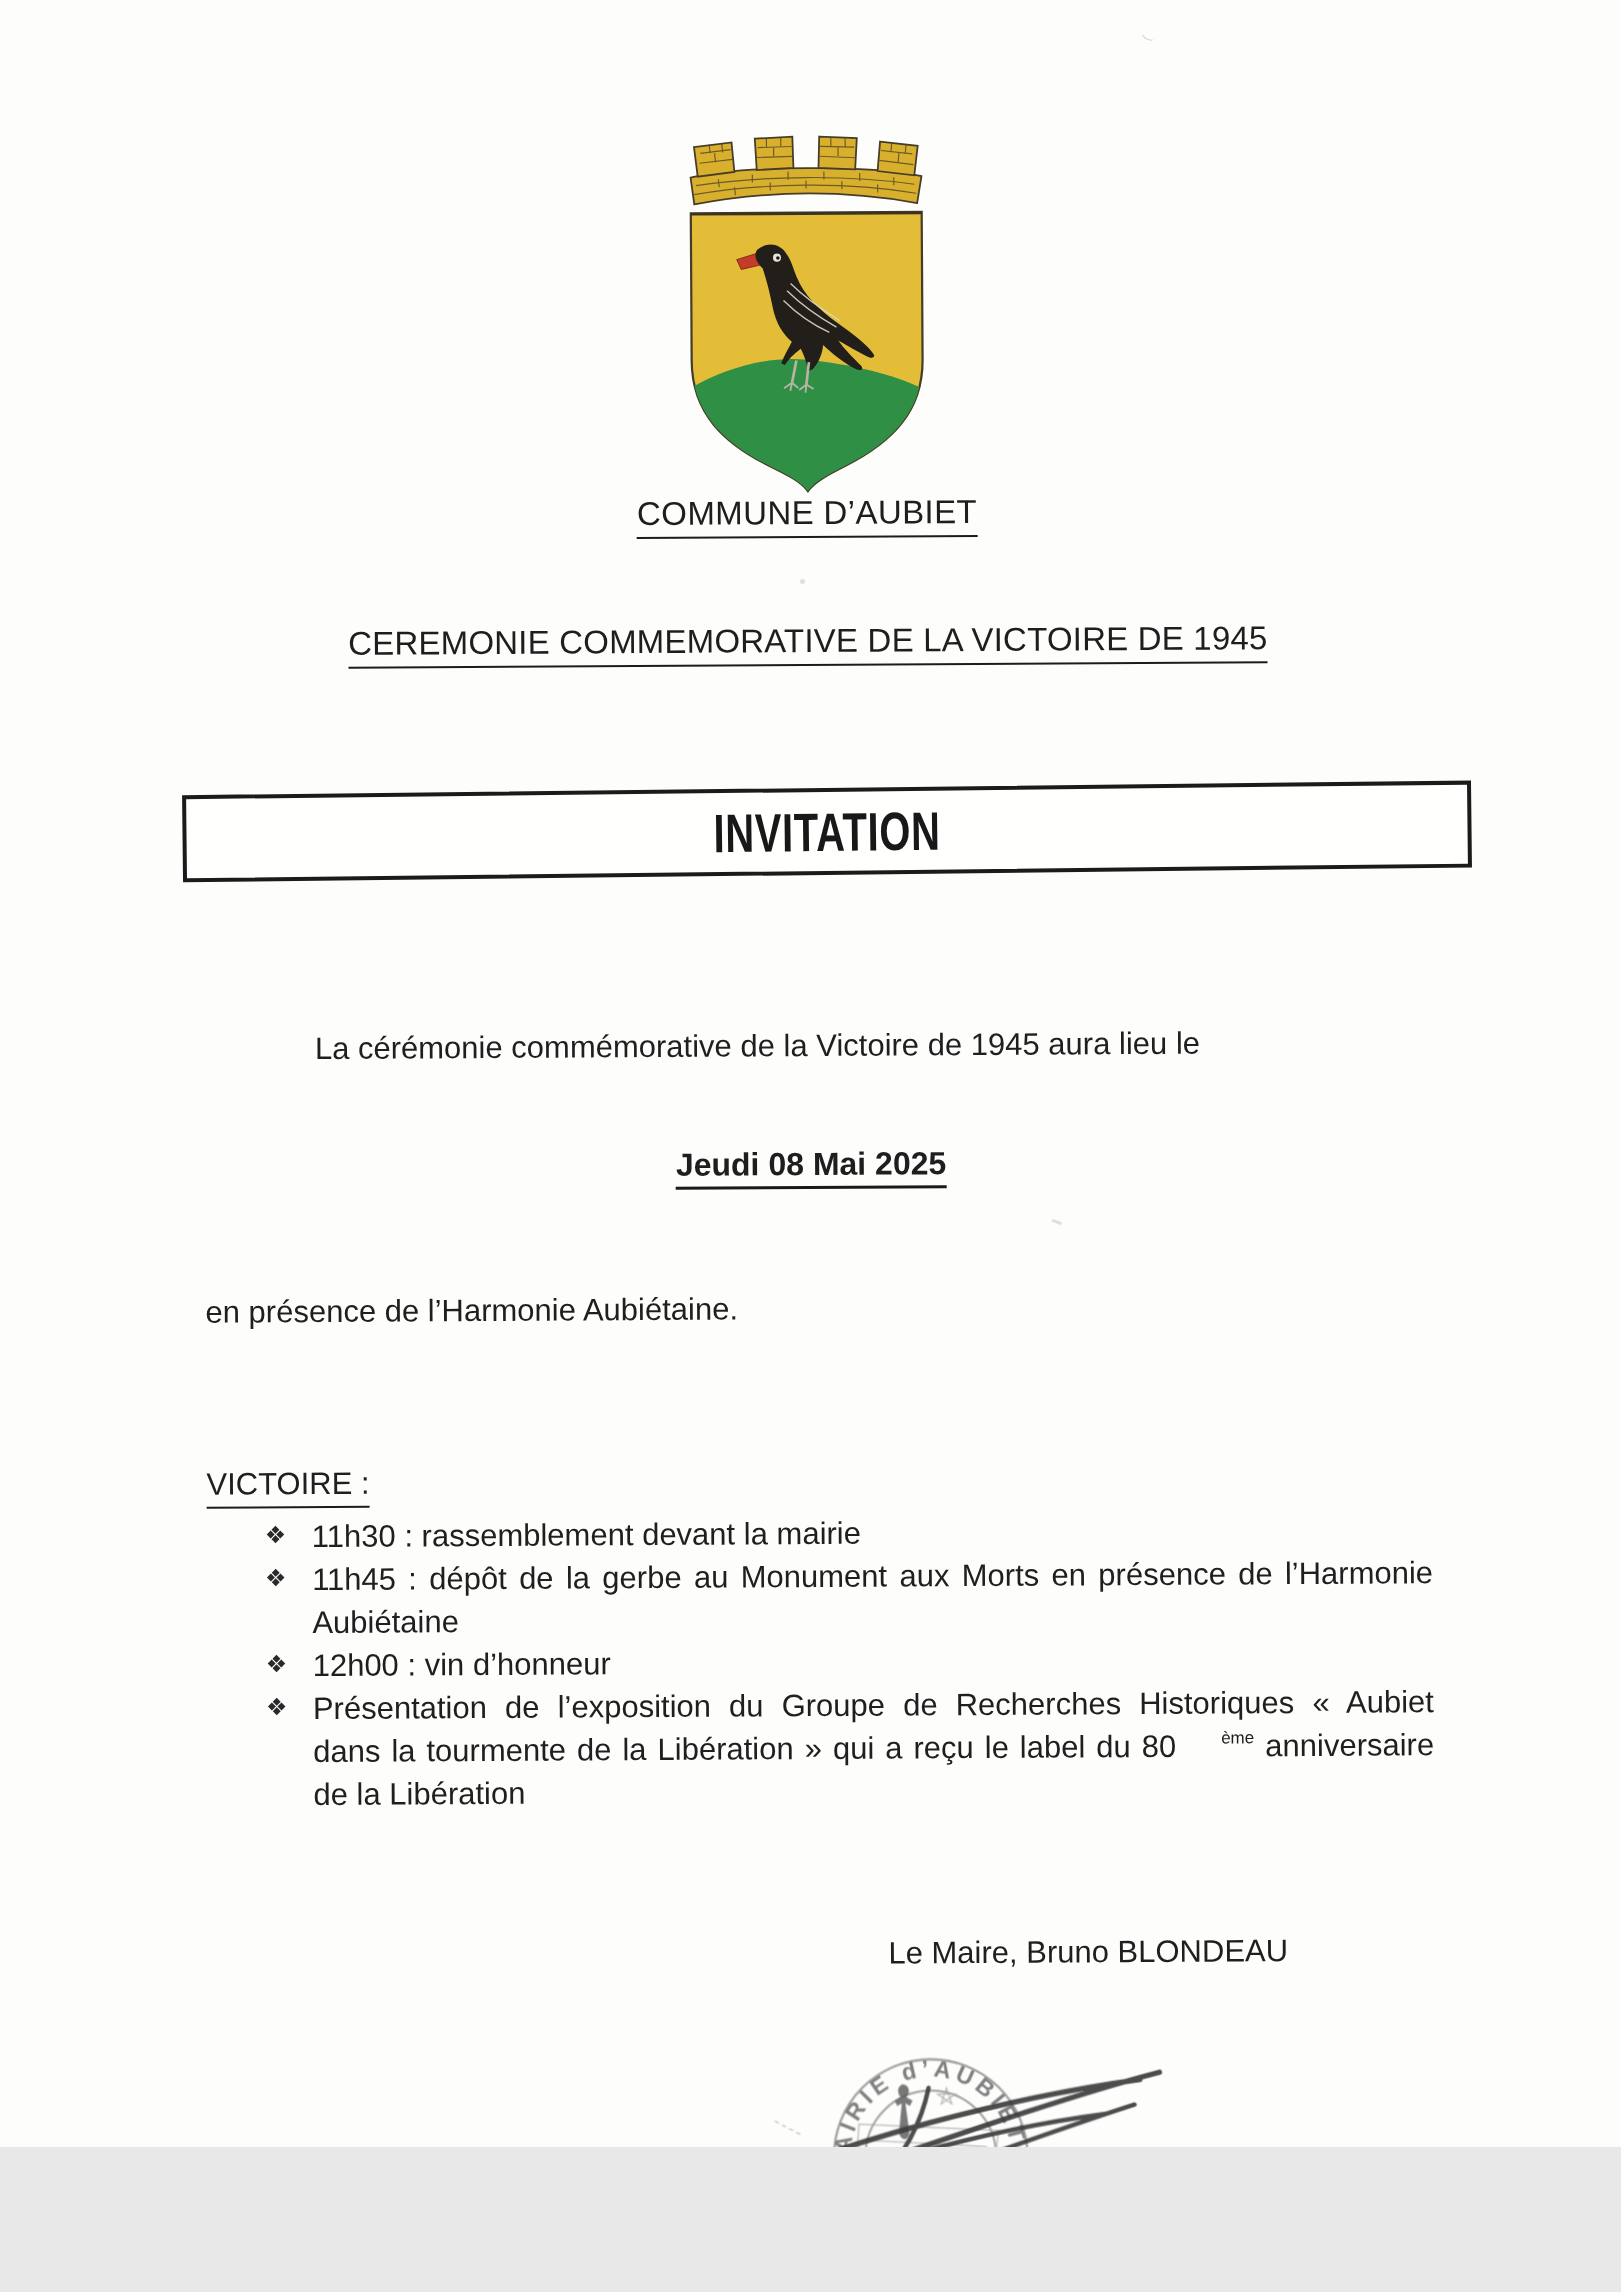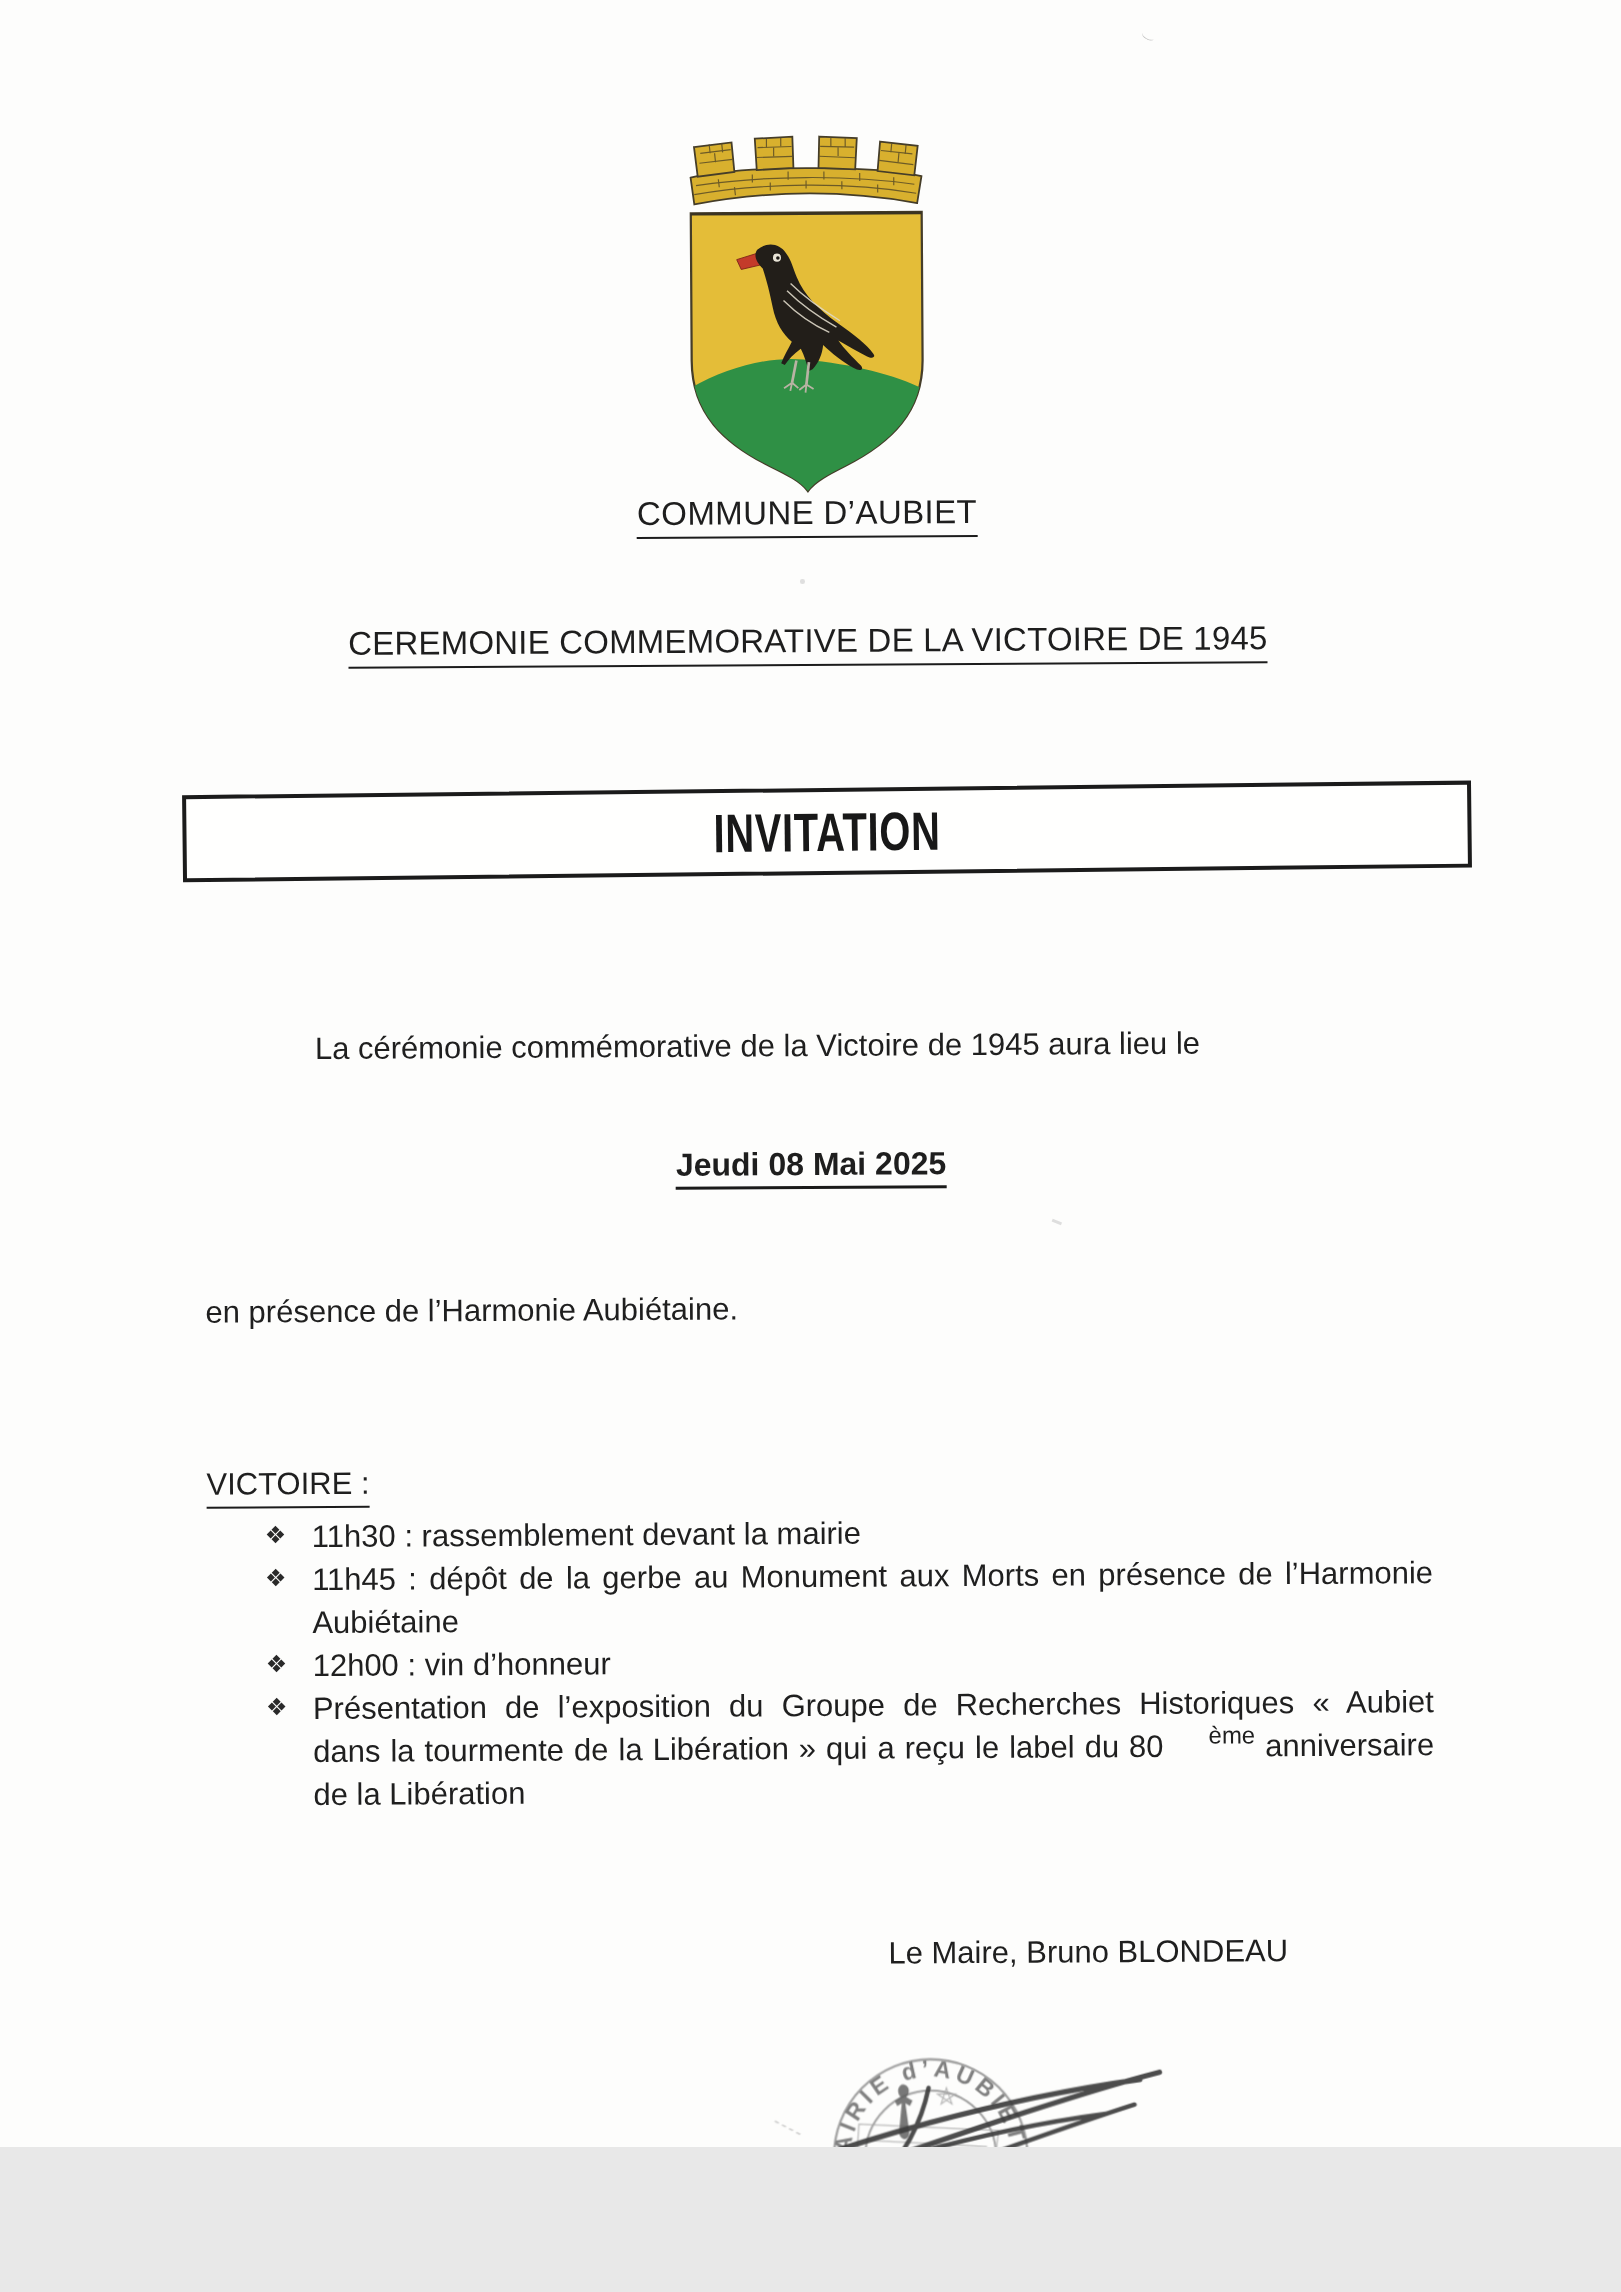--- a/index.html
+++ b/index.html
@@ -37,21 +37,21 @@
   .presence{left:204px;top:1291px;}
   .prog-head{left:204px;top:1463px;}
 
   
   .prog-list{position:absolute;left:262px;top:1512px;width:1173px;}
   .prog-item{position:relative;padding-left:47px;}
   .bullet{position:absolute;left:0;top:6.3px;font-size:24px;color:#2a2a2a;}
   .lines{width:1121px;}
   .line{font-size:31px;line-height:43px;white-space:nowrap;color:#1f1f1f;}
   .line.just{text-align:justify;text-align-last:justify;}
-  sup.sup{font-size:24px;line-height:0;position:relative;top:-1.8px;margin-left:45px;}
+  sup.sup{font-size:17px;line-height:0;position:relative;top:-1.8px;margin-left:45px;}
 
   
   .maire{left:883px;top:1936px;}
   .stamp{position:absolute;left:627px;top:2051px;width:546px;height:240px;}
 
   
   .artifact{position:absolute;pointer-events:none;}
   .a1{left:1148px;top:34px;width:13.4px;height:7.2px;border-bottom:1.8px solid #adadad;
       border-radius:50%;transform:rotate(28deg);opacity:.65;}
   .a2{left:803px;top:579px;width:4.5px;height:4.5px;background:#c7c7c7;border-radius:50%;opacity:.55;}

